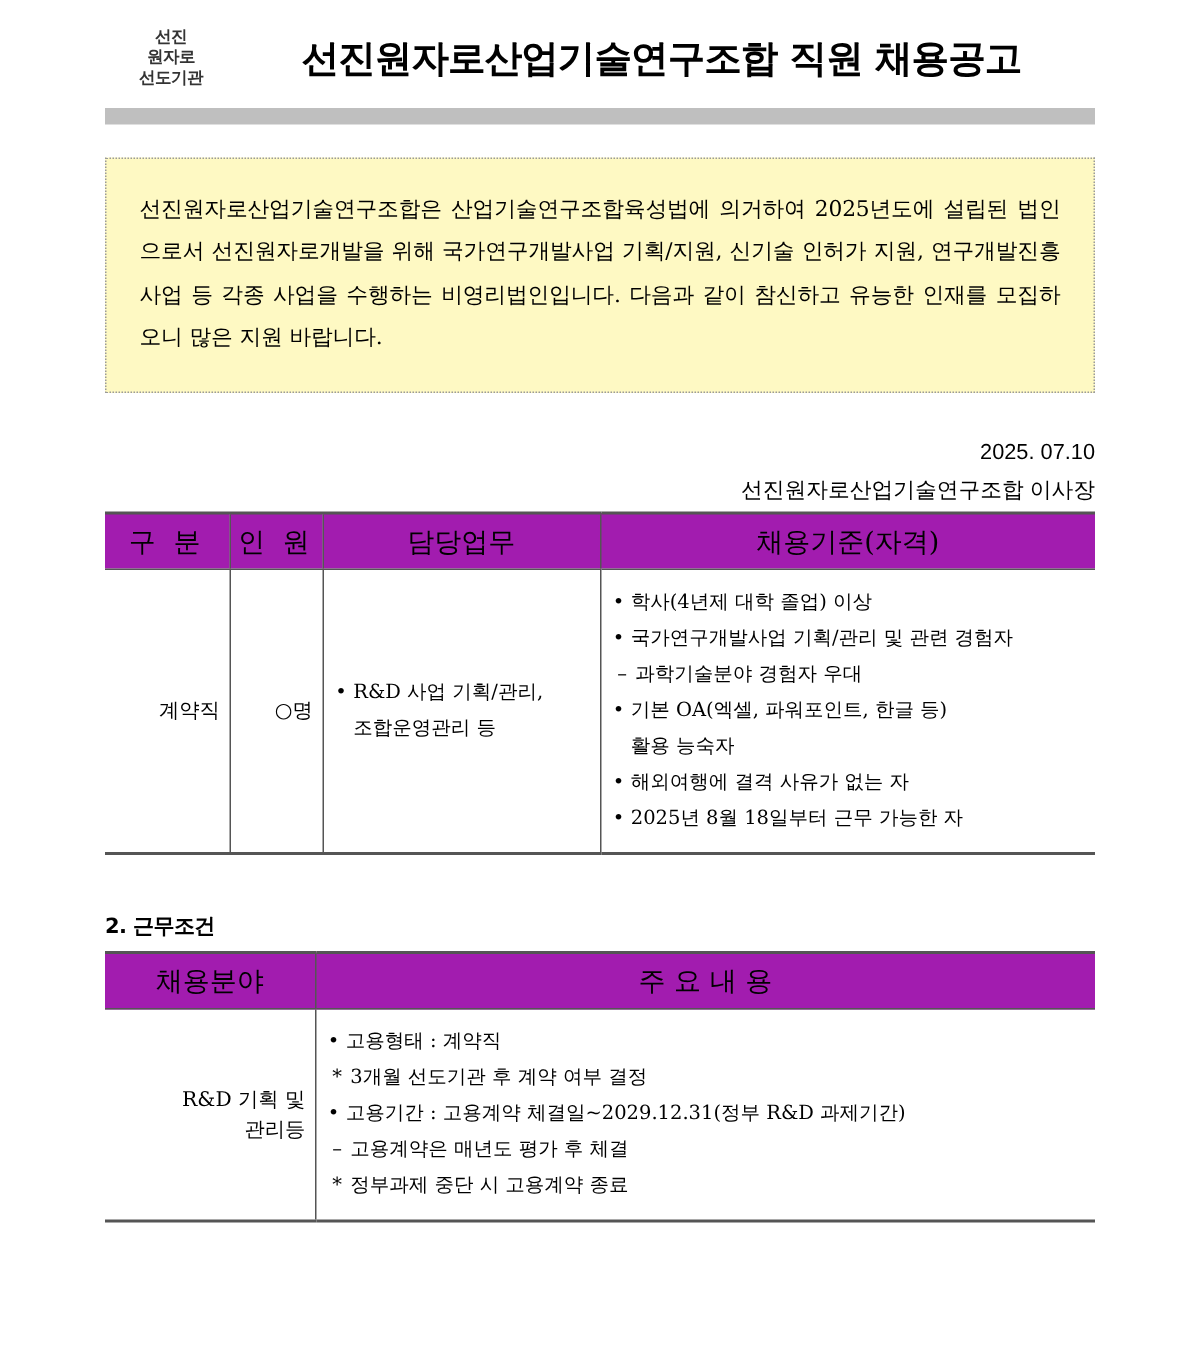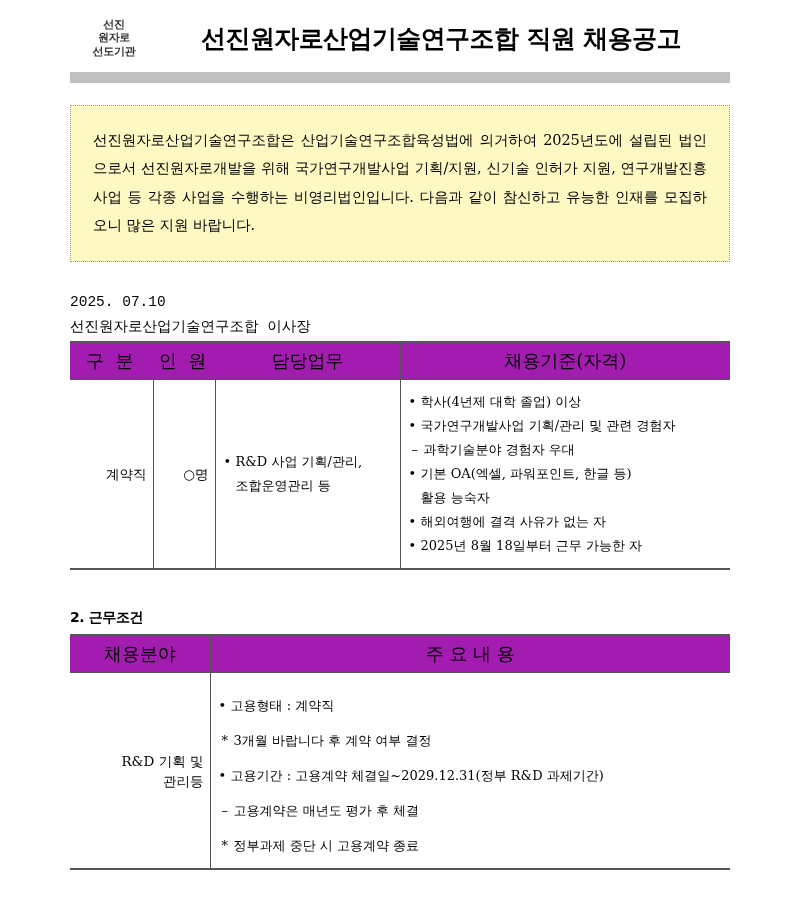--- a/index.html
+++ b/index.html
@@ -70,21 +70,22 @@
     font-size: 14.5px;
     line-height: 1.95;
     text-align: justify;
     text-justify: inter-character;
     letter-spacing: -0.1px;
   }
 
   
   .signature-block {
     margin-top: 28px;
-    font-family: Liberation Mono, monospace;
+    text-align: right;
+    font-family: Liberation Sans, sans-serif;
     font-size: 14.5px;
     line-height: 1.75;
   }
 
   
   .section-heading {
     font-size: 14px;
     font-weight: bold;
     letter-spacing: -0.4px;
     margin-top: 18px;
@@ -155,21 +156,21 @@
   }
   ul.bullets > li.star::before {
     content: "*";
     position: absolute;
     left: 5px;
     top: 0;
   }
   ul.bullets > li.cont {
     padding-left: 14px;
   }
-  .tight > li { line-height: 1.72; margin-top: 11px; }
+  .tight > li { line-height: 1.72; }
 </style>
 </head>
 <body>
 
 <div class="page">
 
   <div class="header">
     <div class="logo">
       <div>선진</div>
       <div>원자로</div>
@@ -245,21 +246,21 @@
     </thead>
     <tbody>
       <tr>
         <td class="cell-center">
           <div>R&amp;D 기획 및</div>
           <div>관리등</div>
         </td>
         <td>
           <ul class="bullets tight">
             <li class="bullet">고용형태 : 계약직</li>
-            <li class="star">3개월 바랍니다 후 계약 여부 결정</li>
+            <li class="star">3개월 선도기관 후 계약 여부 결정</li>
             <li class="bullet">고용기간 : 고용계약 체결일~2029.12.31(정부 R&amp;D 과제기간)</li>
             <li class="dash">고용계약은 매년도 평가 후 체결</li>
             <li class="star">정부과제 중단 시 고용계약 종료</li>
           </ul>
         </td>
       </tr>
     </tbody>
   </table>
 
 </div>

